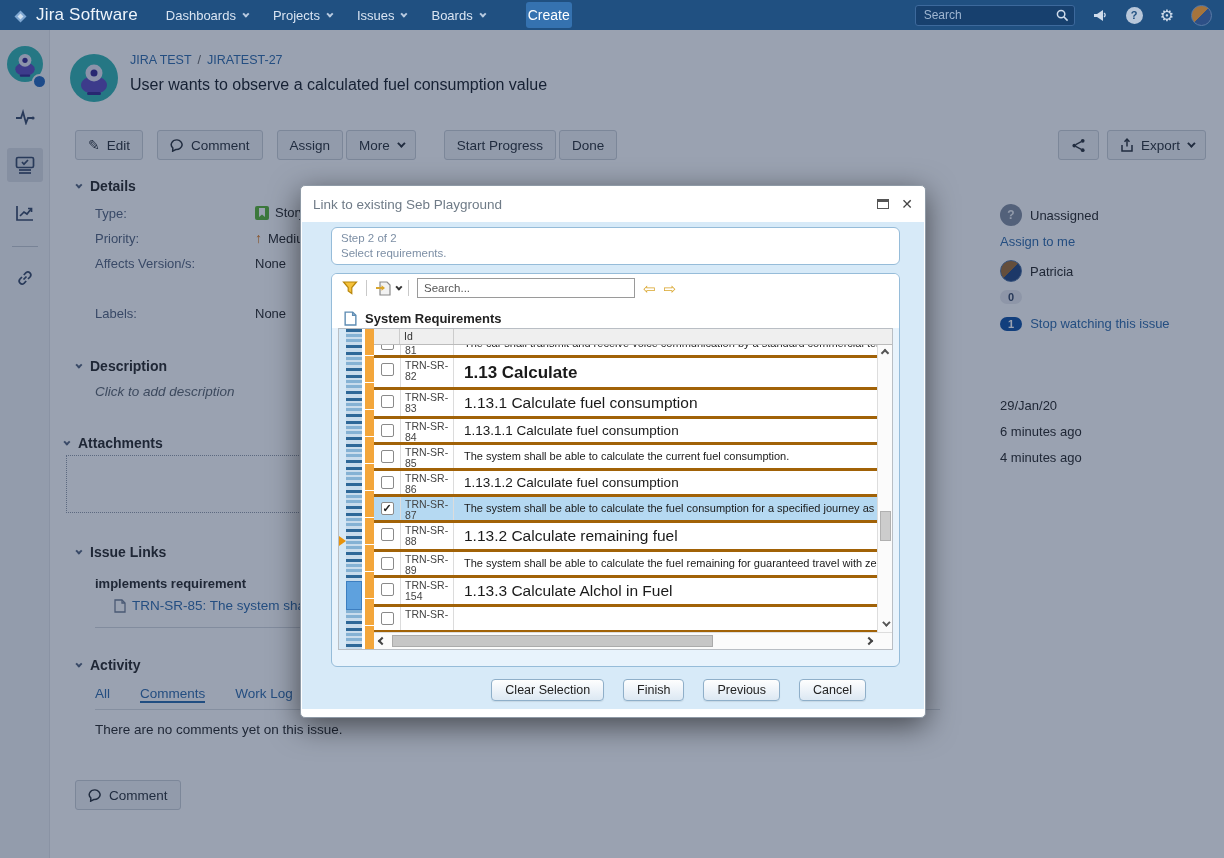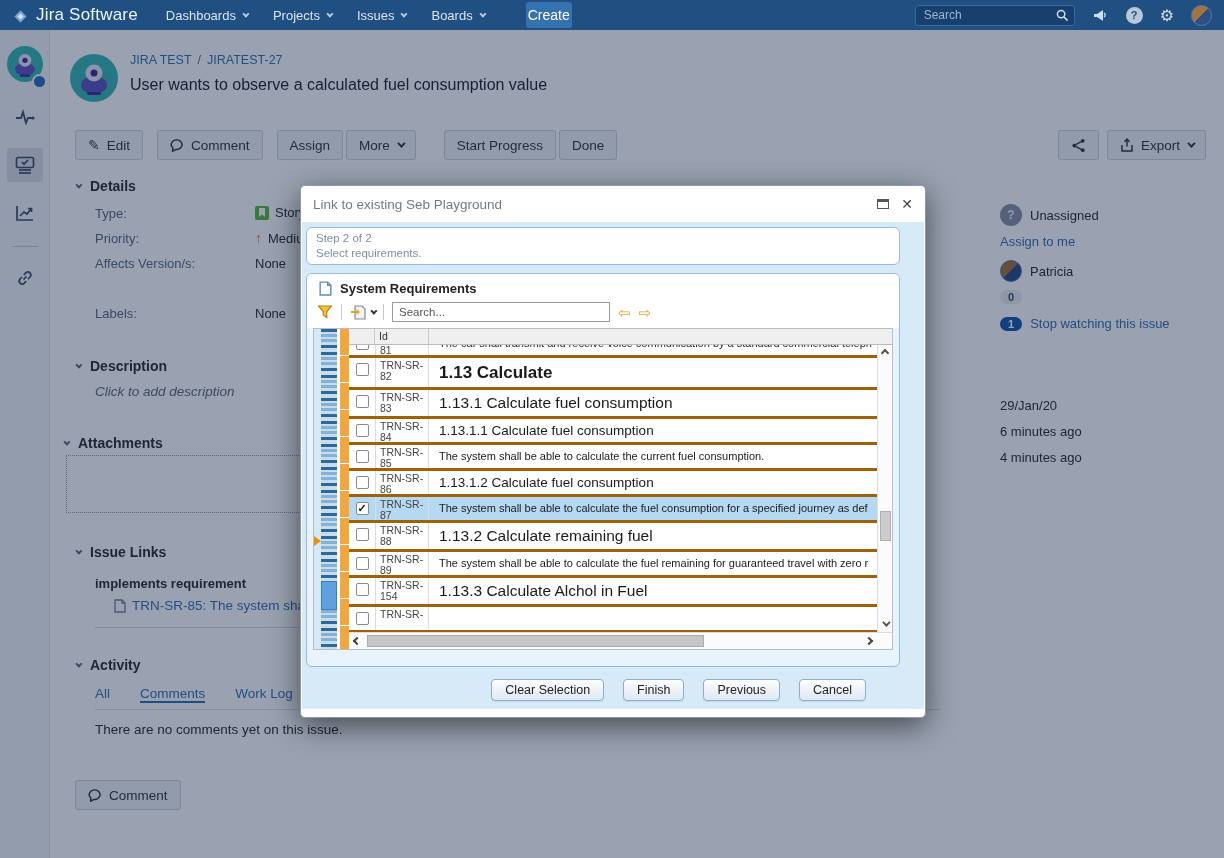--- a/index.html
+++ b/index.html
@@ -76,21 +76,21 @@
   
   #overlay { position:absolute; left:0; top:30px; width:1224px; height:828px; background:rgba(3,23,60,0.40); z-index:10; }
 
   
   #dialog { position:absolute; left:300px; top:185px; width:626px; height:533px; background:#fff; border:1px solid #8f9aa6; border-radius:5px; box-shadow:0 8px 30px rgba(0,0,0,.55); z-index:20; }
   #dlg-titlebar { height:36px; display:flex; align-items:center; padding:0 12px; }
   #dlg-title { font-size:13.5px; color:#6f7b87; }
   .dlg-winbtns { margin-left:auto; display:flex; align-items:center; gap:12px; }
   .max-ic { width:12px; height:10px; border:1px solid #555; border-top-width:3px; cursor:pointer; }
   .close-ic { font-size:14px; color:#444; cursor:pointer; line-height:1; }
-  #dlg-body { position:absolute; left:1px; right:1px; top:36px; bottom:8px; background:#d7eaf8; padding:5px 24px 0 4px; }
+  #dlg-body { position:absolute; left:1px; right:1px; top:36px; bottom:8px; background:#d7eaf8; padding:5px 24px 0 29px; }
   #step-box { background:#fff; border:1px solid #96bcd9; border-radius:6px; padding:3px 9px; font-size:11.5px; line-height:15px; color:#7d8fa5; }
   #req-panel { margin-top:8px; background:#e8f3fc; border:1px solid #96bcd9; border-radius:6px; height:394px; overflow:hidden; }
   #panel-head { background:#fff; padding:7px 12px 2px; display:flex; align-items:center; gap:8px; font-size:13px; font-weight:bold; color:#222; }
   #panel-toolbar { background:#fff; padding:4px 10px 6px; display:flex; align-items:center; gap:8px; }
   .tb-sep { width:1px; height:16px; background:#c9c9c9; }
   #req-search { width:218px; height:20px; border:1px solid #9a9a9a; font-size:11.5px; padding:0 6px; color:#333; }
   #req-search::placeholder { color:#555; }
   .gold-arrow { font-size:15px; color:#d9a62e; line-height:1; cursor:pointer; }
 
   
@@ -399,45 +399,45 @@
       <span class="max-ic"></span>
       <span class="close-ic">✕</span>
     </span>
   </div>
   <div id="dlg-body">
     <div id="step-box">
       <div>Step 2 of 2</div>
       <div>Select requirements.</div>
     </div>
     <div id="req-panel">
-      <div id="panel-head">
-        <svg width="13" height="15" viewBox="0 0 12 14">
-            <path d="M1 1h7l3 3v9H1z" fill="#fff" stroke="#5e8cb3" stroke-width="1.3"></path>
-            <path d="M8 1v3h3" fill="none" stroke="#5e8cb3" stroke-width="1.3"></path>
-          </svg>
-        <span>System Requirements</span>
-      </div>
       <div id="panel-toolbar">
         <svg width="16" height="14" viewBox="0 0 16 14">
             <path d="M1.5 1h13L9.8 6.5v6L6.2 10V6.5z" fill="#f5c23b" stroke="#b8860b" stroke-width="1.2"></path>
           </svg>
         <span class="tb-sep"></span>
         <span style="display:flex;align-items:center;gap:4px;">
           <svg width="16" height="15" viewBox="0 0 16 15">
               <path d="M5 1h7l3 3v10H5z" fill="#f2f2f2" stroke="#8a8a8a" stroke-width="1.2"></path>
               <path d="M1 7h8" stroke="#d9a62e" stroke-width="2"></path>
               <path d="M6.5 4.2L10 7l-3.5 2.8z" fill="#d9a62e"></path>
             </svg>
           <i class="chev down" style="color:#333;width:5px;height:5px;"></i>
         </span>
         <span class="tb-sep"></span>
         <input id="req-search" placeholder="Search..." style="">
         <span class="gold-arrow">⇦</span>
         <span class="gold-arrow">⇨</span>
       </div>
+      <div id="panel-head">
+        <svg width="13" height="15" viewBox="0 0 12 14">
+            <path d="M1 1h7l3 3v9H1z" fill="#fff" stroke="#5e8cb3" stroke-width="1.3"></path>
+            <path d="M8 1v3h3" fill="none" stroke="#5e8cb3" stroke-width="1.3"></path>
+          </svg>
+        <span>System Requirements</span>
+      </div>
       <div id="req-table">
         <div id="gutter-left"></div>
         <div id="gutter-map"></div>
         <div id="map-selection"></div>
         <div id="row-marker"></div>
         <div id="gutter-orange"></div>
         <div id="tbl-main">
           <div id="tbl-header">
             <span class="hd-cb"></span>
             <span class="hd-id">Id</span>

